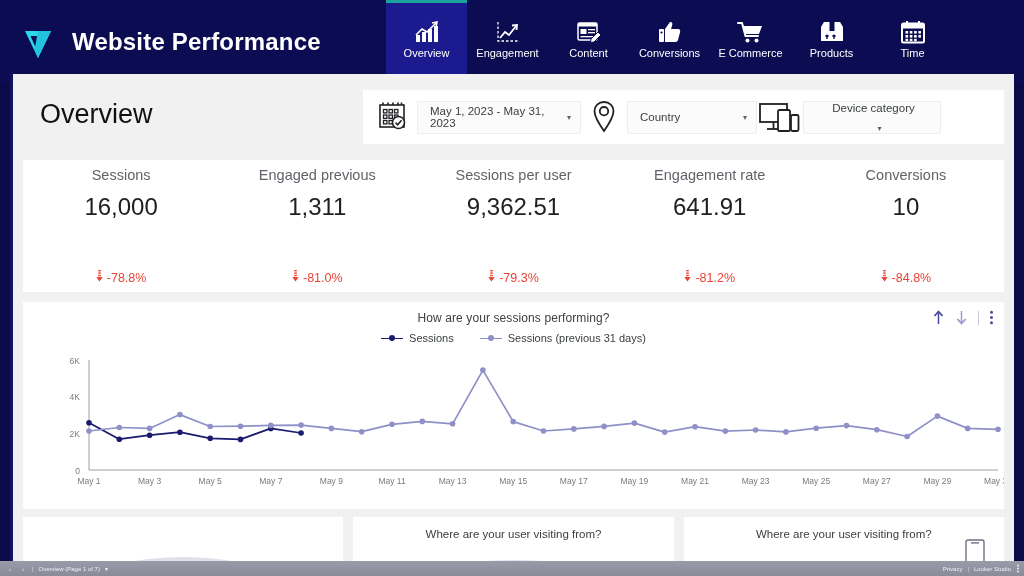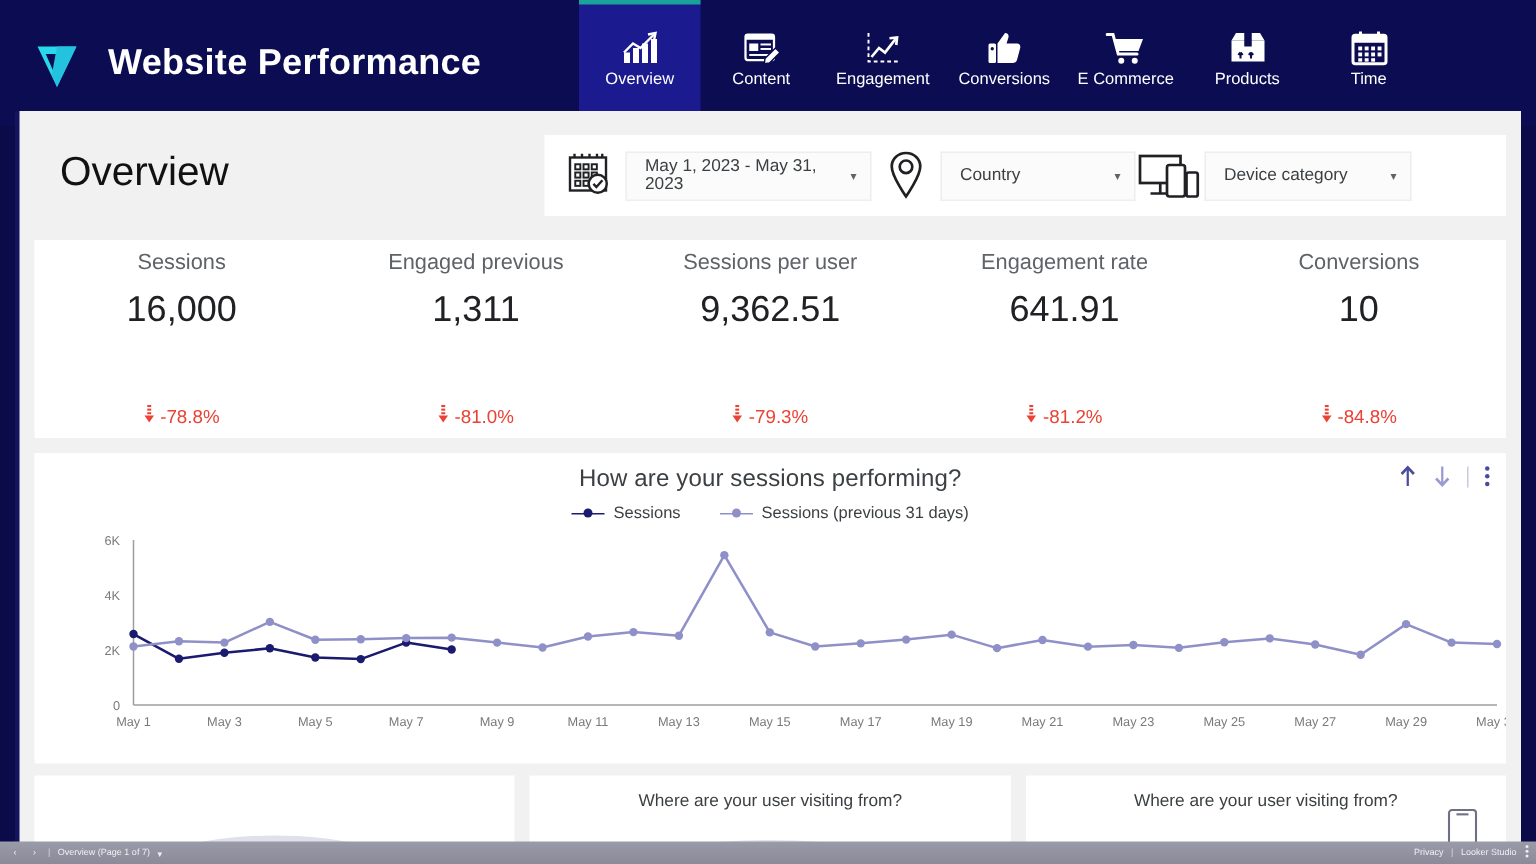--- a/index.html
+++ b/index.html
@@ -55,40 +55,40 @@
   .fgroup { display: flex; align-items: center; }
   .ficon { width: 46px; display: flex; align-items: center; justify-content: center; }
   .fctl {
     height: 33px; background: #fbfbfb; border: 1px solid #eeeeee;
     display: flex; align-items: center; justify-content: space-between;
     padding: 0 9px 0 12px; font-size: 11.5px; color: #3c4043; cursor: pointer;
   }
   .fctl .caret { font-size: 8px; color: #5f6368; margin-left: 12px; }
   .f-date { width: 164px; }
   .f-country { width: 130px; }
-  .f-device { width: 138px; }
+  .f-device { width: 138px; flex-direction: column; }
 
   
   .kpis {
     position: absolute; left: 10px; top: 86px; width: 981px; height: 132px;
     background: #ffffff; display: flex;
   }
   .kpi { flex: 1; display: flex; flex-direction: column; align-items: center; justify-content: center; gap: 2px; }
   .kpi-label { font-size: 14.5px; color: #5f6368; }
   .kpi-value { font-size: 24px; color: #202124; line-height: 44px; font-weight: normal; }
   .kpi-delta { font-size: 12.5px; color: #ea4335; display: flex; align-items: center; gap: 4px; margin-top: 39px; }
   .arrow-dn { display: inline-block; }
 
   
   .chartcard {
     position: absolute; left: 10px; top: 228px; width: 981px; height: 207px;
     background: #ffffff;
   }
   .chart-title {
-    text-align: center; font-size: 16px; color: #3c4043;
+    text-align: center; font-size: 12px; color: #3c4043;
     padding-top: 9px; letter-spacing: .1px;
   }
   .legend { display: flex; justify-content: center; gap: 26px; margin-top: 7px; }
   .leg { display: flex; align-items: center; gap: 6px; font-size: 11px; color: #3c4043; }
   .leg .swatch { position: relative; width: 22px; height: 9px; }
   .leg .swatch i {
     position: absolute; left: 0; top: 4px; width: 22px; height: 1.6px; display: block;
   }
   .leg .swatch b {
     position: absolute; left: 8px; top: 1.5px; width: 6px; height: 6px; border-radius: 50%; display: block;
@@ -151,41 +151,41 @@
             <rect x="14" y="9" width="4" height="13" fill="#fff"></rect>
             <rect x="20" y="6" width="4" height="16" fill="#fff"></rect>
           </svg>
         </span>
         <span class="lbl">Overview</span>
       </div>
 
       <div class="navtab">
         <span class="ic">
           <svg width="26" height="24" viewBox="0 0 26 24" fill="none">
+            <path d="M3 2 L3 21 L24 21" stroke="#fff" stroke-width="1.3" fill="none" stroke-dasharray="2.5 2"></path>
+            <path d="M5 18 L10 12 L14 15 L21 6" stroke="#fff" stroke-width="1.8" fill="none"></path>
+            <path d="M17 5.5 L22 5 L21.5 10" stroke="#fff" stroke-width="1.8" fill="none"></path>
+          </svg>
+        </span>
+        <span class="lbl">Engagement</span>
+      </div>
+
+      <div class="navtab">
+        <span class="ic">
+          <svg width="26" height="24" viewBox="0 0 26 24" fill="none">
             <rect x="2" y="3" width="19" height="17" rx="1.5" stroke="#fff" stroke-width="1.5"></rect>
             <rect x="2" y="3" width="19" height="3.5" fill="#fff"></rect>
             <rect x="4.5" y="9" width="6" height="5" fill="#fff"></rect>
             <rect x="12" y="9" width="7" height="1.3" fill="#fff"></rect>
             <rect x="12" y="12" width="7" height="1.3" fill="#fff"></rect>
             <rect x="4.5" y="16" width="14" height="1.3" fill="#fff"></rect>
             <path d="M15 19 L22 12 L25 15 L18 22 L14.5 22.5 Z" fill="#fff" stroke="#0c0c52" stroke-width="1"></path>
           </svg>
         </span>
         <span class="lbl">Content</span>
-      </div>
-
-      <div class="navtab">
-        <span class="ic">
-          <svg width="26" height="24" viewBox="0 0 26 24" fill="none">
-            <path d="M3 2 L3 21 L24 21" stroke="#fff" stroke-width="1.3" fill="none" stroke-dasharray="2.5 2"></path>
-            <path d="M5 18 L10 12 L14 15 L21 6" stroke="#fff" stroke-width="1.8" fill="none"></path>
-            <path d="M17 5.5 L22 5 L21.5 10" stroke="#fff" stroke-width="1.8" fill="none"></path>
-          </svg>
-        </span>
-        <span class="lbl">Engagement</span>
       </div>
 
       <div class="navtab">
         <span class="ic">
           <svg width="26" height="24" viewBox="0 0 26 24" fill="none">
             <path d="M8 9 L13 2 C15.5 2 15.8 4 15 6 L14 9 L21 9 C23 9 23.6 10.6 23 12.5 L21 20 C20.6 21.4 19.6 22 18 22 L8 22 Z" fill="#fff"></path>
             <rect x="2" y="9" width="5" height="13" rx="1" fill="#fff"></rect>
             <circle cx="4.5" cy="12.5" r="1.1" fill="#0c0c52"></circle>
           </svg>
         </span>

